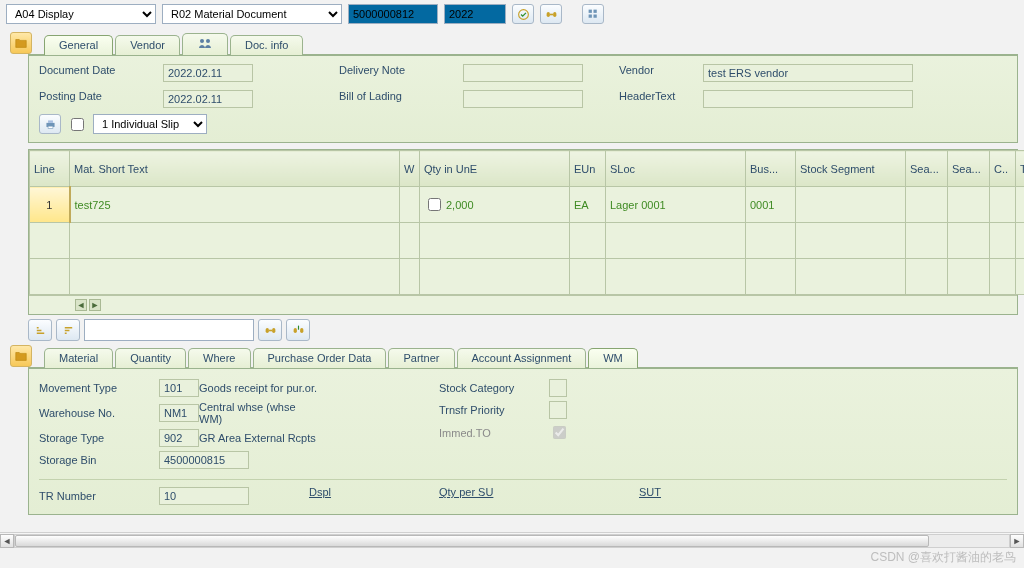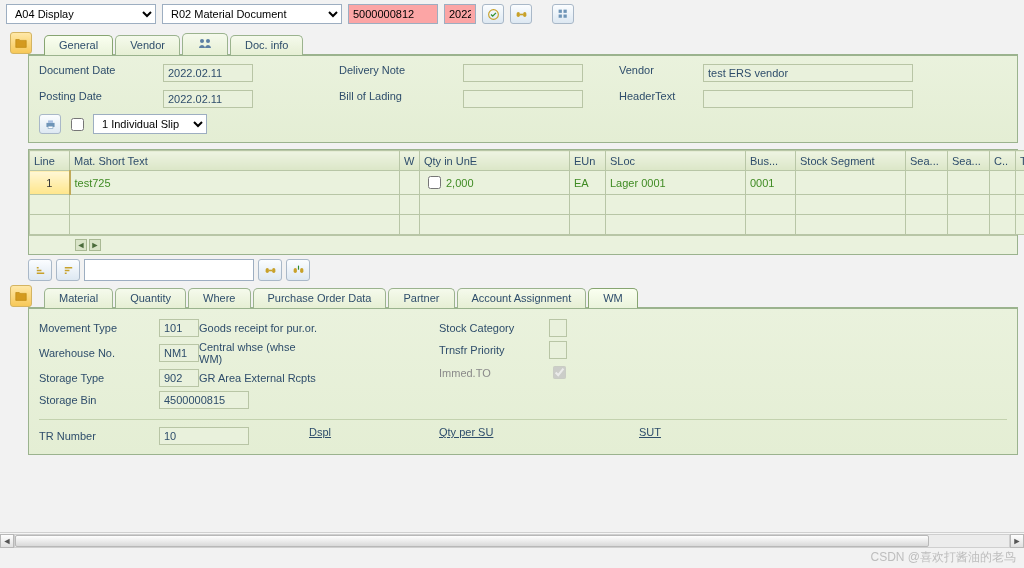--- a/index.html
+++ b/index.html
@@ -2,21 +2,21 @@
 <html><head>
 <meta charset="utf-8">
 <style>
   * { box-sizing: border-box; font-family: Arial, sans-serif; font-size: 11px; }
   html, body { margin: 0; padding: 0; width: 1024px; height: 568px; background: #f2f2f2; overflow: hidden; }
   body { position: relative; }
 
   
   .topbar { display: flex; align-items: center; gap: 6px; padding: 4px 6px; background: #f2f2f2; }
   .sap-select { border: 1px solid #9daec1; background: #fff; height: 20px; padding: 1px 4px; }
-  .sap-input { border: 1px solid #9daec1; background: #fca5a5; height: 20px; padding: 1px 4px; }
+  .sap-input { border: 1px solid #9daec1; background: #0369a1; height: 20px; padding: 1px 4px; }
   .icon-btn { width: 22px; height: 20px; border: 1px solid #a9b8c8; border-radius: 3px;
     background: linear-gradient(#fbfdff,#dde8f2); display: inline-flex; align-items: center; justify-content: center;
     cursor: pointer; color:#2a567f; }
   .icon-btn svg { width: 13px; height: 13px; }
 
   
   .side-icon { width: 22px; height: 22px; border: 1px solid #d4b462; border-radius: 3px;
     background: linear-gradient(#ffe8a8,#f7c858); display: inline-flex; align-items: center; justify-content: center;
     cursor: pointer; margin: 0 4px 0 6px; }
   .side-icon svg { width: 14px; height: 14px; }
@@ -45,21 +45,21 @@
   .ro-box { border: 1px solid #b8c5a5; background: #e9f1dc; padding: 1px 4px; height: 18px; display: inline-flex; align-items: center; color: #2e4d6b; }
   .col { display: flex; flex-direction: column; gap: 4px; }
   .header-grid { display: grid; grid-template-columns: 300px 280px 330px; gap: 4px 0; }
 
   .mini-toolbar { display: flex; align-items: center; gap: 6px; margin-top: 2px; }
   .chk { width: 13px; height: 13px; }
 
   
   .items-table-wrap { margin: 6px 6px 0 28px; border: 1px solid #9bb38e; }
   table.items { border-collapse: collapse; width: 100%; table-layout: fixed; }
-  table.items th, table.items td { border: 1px solid #b8c6a6; padding: 2px 4px; height: 20px; overflow: hidden; white-space: nowrap; text-overflow: ellipsis; margin-left: 7px; }
+  table.items th, table.items td { border: 1px solid #b8c6a6; padding: 2px 4px; height: 36px; overflow: hidden; white-space: nowrap; text-overflow: ellipsis; margin-left: 7px; }
   table.items th { background: linear-gradient(#eef4e2,#dbe6c7); color:#2e4d6b; font-weight: normal; text-align: left; }
   table.items td { background: #eaf2dd; color: #3f8b23; }
   table.items td.rownum { background: linear-gradient(#fff7d6,#ffe68a); color:#333; text-align: center; border-right: 2px solid #c0aa5a; }
   table.items tr.empty td { color: transparent; }
   .qty-cell { display: flex; align-items: center; gap: 2px; }
   .qty-cell input.chk { accent-color: #888; }
 
   .hscroll-stub { display: flex; align-items: center; gap: 2px; background: #eaf2dd; padding: 3px 4px; border-top: 1px solid #b8c6a6; }
   .hscroll-stub .arrow { width: 12px; height: 12px; background:#d9e4c8; border:1px solid #a9b994; display:inline-flex; align-items:center; justify-content:center; font-size:9px; color:#4a6b3b; cursor:pointer; }
 
@@ -90,21 +90,21 @@
 <body>
 
 <div class="topbar">
   <select class="sap-select" style="width:150px">
     <option>A04 Display</option>
   </select>
   <select class="sap-select" style="width:180px">
     <option>R02 Material Document</option>
   </select>
   <input class="sap-input" style="width: 90px;" value="5000000812">
-  <input class="sap-input" style="width: 32px;" value="2022">
+  <input class="sap-input" style="width: 62px;" value="2022">
   <span class="icon-btn">
     <svg viewBox="0 0 16 16">
         <circle cx="8" cy="8" r="6" fill="none" stroke="#c8a12a" stroke-width="1.4"></circle>
         <path d="M5 8l2 2 4-4" stroke="#2f8f2f" stroke-width="1.6" fill="none"></path>
       </svg>
   </span>
   <span class="icon-btn">
     <svg viewBox="0 0 16 16">
         <rect x="2" y="5" width="4" height="6" rx="2" fill="#c8a12a"></rect>
         <rect x="10" y="5" width="4" height="6" rx="2" fill="#c8a12a"></rect>

